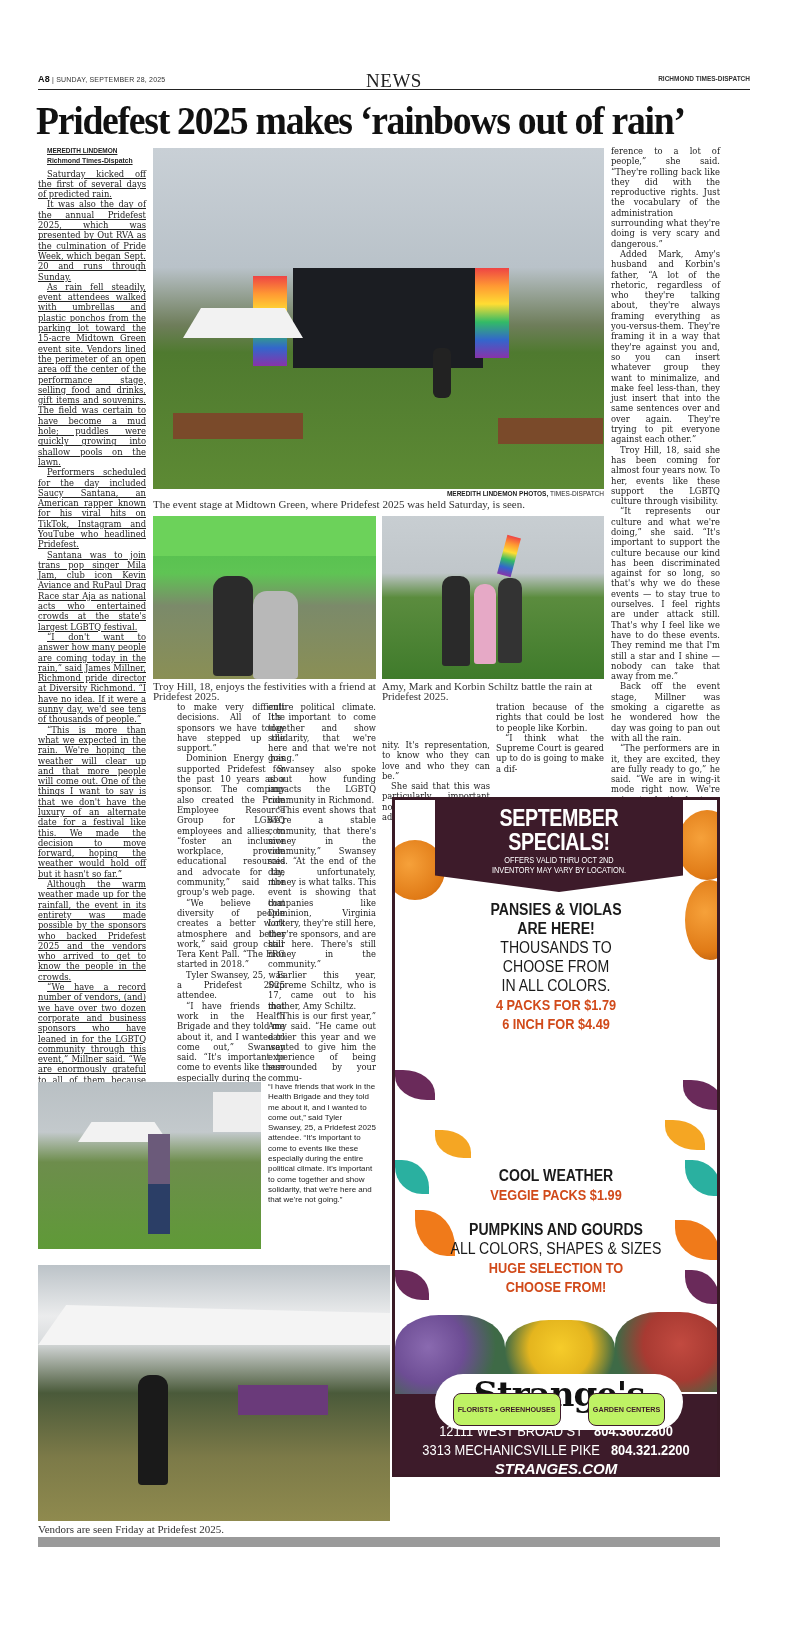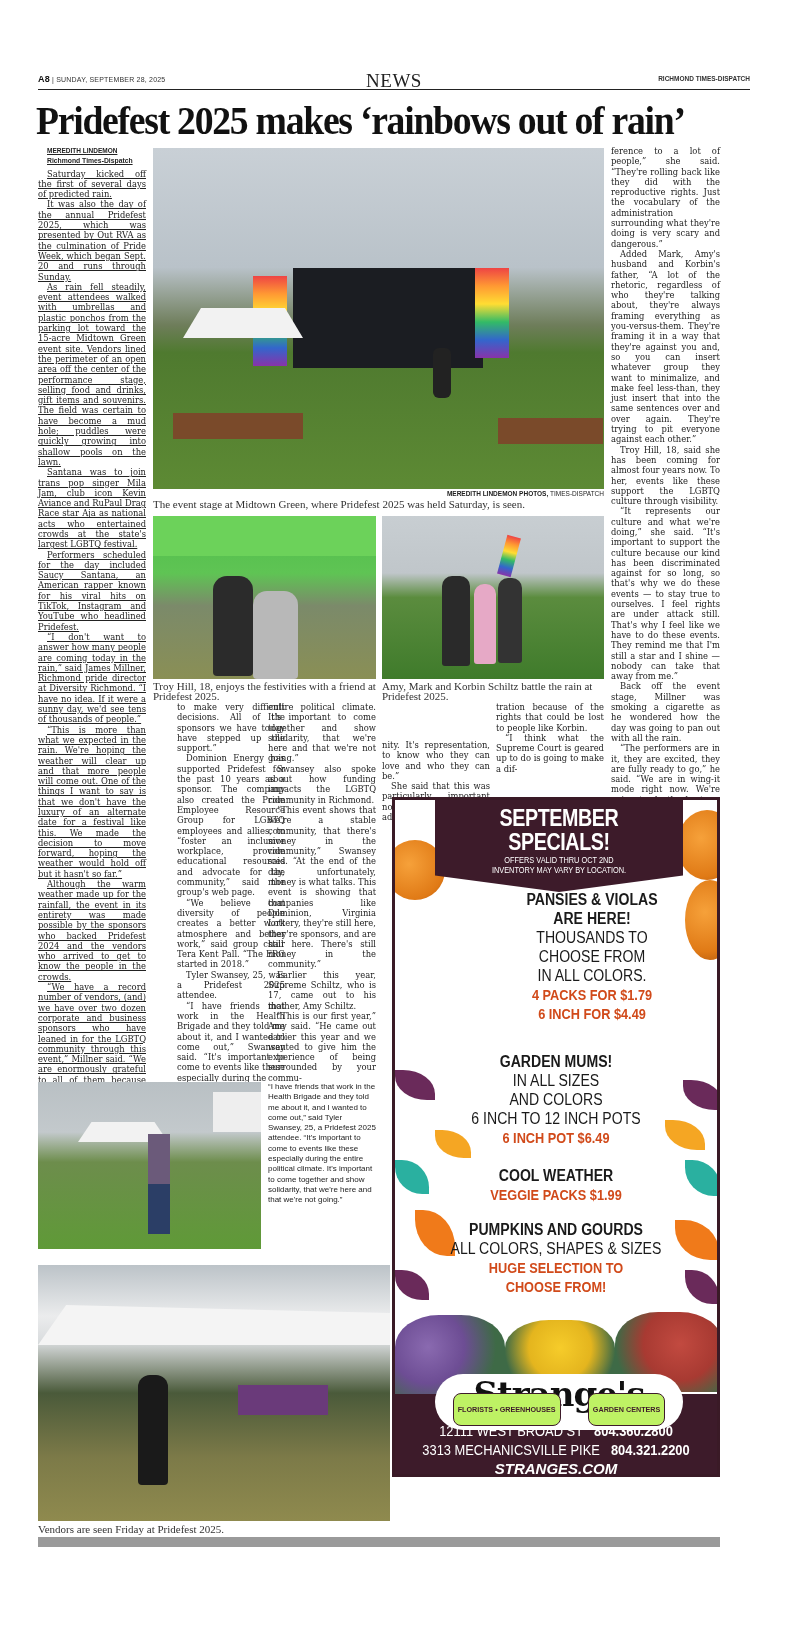--- a/index.html
+++ b/index.html
@@ -51,25 +51,25 @@
 </div>
 
 <div class="headline">Pridefest 2025 makes ‘rainbows out of rain’</div>
 
 <div class="col" id="col1" style="left:38px; top:146px; width:108px;text-decoration:underline;">
   <p class="byline-name">MEREDITH LINDEMON</p>
   <p class="byline-org">Richmond Times-Dispatch</p>
   <p>Saturday kicked off the first of several days of predicted rain.</p>
   <p>It was also the day of the annual Pridefest 2025, which was presented by Out RVA as the culmination of Pride Week, which began Sept. 20 and runs through Sunday.</p>
   <p>As rain fell steadily, event attendees walked with umbrellas and plastic ponchos from the parking lot toward the 15-acre Midtown Green event site. Vendors lined the perimeter of an open area off the center of the performance stage, selling food and drinks, gift items and souvenirs. The field was certain to have become a mud hole; puddles were quickly growing into shallow pools on the lawn.</p>
+  <p>Performers scheduled for the day included Saucy Santana, an American rapper known for his viral hits on TikTok, Instagram and YouTube who headlined Pridefest.</p>
   <p>Santana was to join trans pop singer Mila Jam, club icon Kevin Aviance and RuPaul Drag Race star Aja as national acts who entertained crowds at the state's largest LGBTQ festival.</p>
-  <p>Performers scheduled for the day included Saucy Santana, an American rapper known for his viral hits on TikTok, Instagram and YouTube who headlined Pridefest.</p>
   <p>“I don't want to answer how many people are coming today in the rain,” said James Millner, Richmond pride director at Diversity Richmond. “I have no idea. If it were a sunny day, we'd see tens of thousands of people.”</p>
   <p>“This is more than what we expected in the rain. We're hoping the weather will clear up and that more people will come out. One of the things I want to say is that we don't have the luxury of an alternate date for a festival like this. We made the decision to move forward, hoping the weather would hold off but it hasn't so far.”</p>
-  <p>Although the warm weather made up for the rainfall, the event in its entirety was made possible by the sponsors who backed Pridefest 2024 and the vendors who arrived to get to know the people in the crowds.</p>
+  <p>Although the warm weather made up for the rainfall, the event in its entirety was made possible by the sponsors who backed Pridefest 2025 and the vendors who arrived to get to know the people in the crowds.</p>
   <p>“We have a record number of vendors, (and) we have over two dozen corporate and business sponsors who have leaned in for the LGBTQ community through this event,” Millner said. “We are enormously grateful to all of them because we know in this environment, we know a lot of companies are pulling away from supporting LGBTQ events because of anti-DEI policies that's happening.</p>
   <p>“Companies are having</p>
 </div>
 
 <div class="photo" style="left:153px; top:148px; width:451px; height:341px; background: linear-gradient(180deg,#c9d0d6 0%,#b9c2c9 35%,#6e7d5a 52%,#4f7a2f 60%,#5d8a34 100%);">
   <div style="position:absolute; left:140px; top:120px; width:190px; height:100px; background:#1b1d22;"></div>
   <div style="position:absolute; left:100px; top:128px; width:34px; height:90px; background:linear-gradient(#e44 0%,#f93 20%,#fd3 40%,#3b6 60%,#36c 80%,#83a 100%);"></div>
   <div style="position:absolute; left:322px; top:120px; width:34px; height:90px; background:linear-gradient(#e44 0%,#f93 20%,#fd3 40%,#3b6 60%,#36c 80%,#83a 100%);"></div>
   <div style="position:absolute; left:30px; top:160px; width:120px; height:30px; background:#f2f2f2; clip-path:polygon(15% 0,85% 0,100% 100%,0 100%);"></div>
   <div style="position:absolute; left:20px; top:265px; width:130px; height:26px; background:#7a4a2a;"></div>
@@ -162,37 +162,30 @@
   <div class="leaf" style="left:280px; top:420px; width:44px; height:40px; background:#f07a1a;"></div>
   <div class="leaf" style="left:290px; top:470px; width:34px; height:34px; background:#6a2a5a;"></div>
 
   <div class="ad-banner">
     <div class="ad-title" style="margin-top:6px;">SEPTEMBER</div>
     <div class="ad-title">SPECIALS!</div>
     <div class="ad-sub">OFFERS VALID THRU OCT 2ND</div>
     <div class="ad-sub" style="margin-top:0">INVENTORY MAY VARY BY LOCATION.</div>
   </div>
 
-  <div class="ad-block" style="top:90px;margin-left:36px;">
+  <div class="ad-block" style="top:100px;">
     <div class="ad-h">PANSIES &amp; VIOLAS</div>
     <div class="ad-h">ARE HERE!</div>
     <div class="ad-t">THOUSANDS TO</div>
     <div class="ad-t">CHOOSE FROM</div>
     <div class="ad-t">IN ALL COLORS.</div>
     <div class="ad-red">4 PACKS FOR $1.79</div>
     <div class="ad-red">6 INCH FOR $4.49</div>
   </div>
 
-  <div class="ad-block" style="top:252px;">
-    <div class="ad-h">GARDEN MUMS!</div>
-    <div class="ad-t">IN ALL SIZES</div>
-    <div class="ad-t">AND COLORS</div>
-    <div class="ad-t">6 INCH TO 12 INCH POTS</div>
-    <div class="ad-red">6 INCH POT $6.49</div>
-  </div>
 
   <div class="ad-block" style="top:366px;">
     <div class="ad-h">COOL WEATHER</div>
     <div class="ad-red">VEGGIE PACKS $1.99</div>
   </div>
 
   <div class="ad-block" style="top:420px;">
     <div class="ad-h">PUMPKINS AND GOURDS</div>
     <div class="ad-t">ALL COLORS, SHAPES &amp; SIZES</div>
     <div class="ad-red">HUGE SELECTION TO</div>

